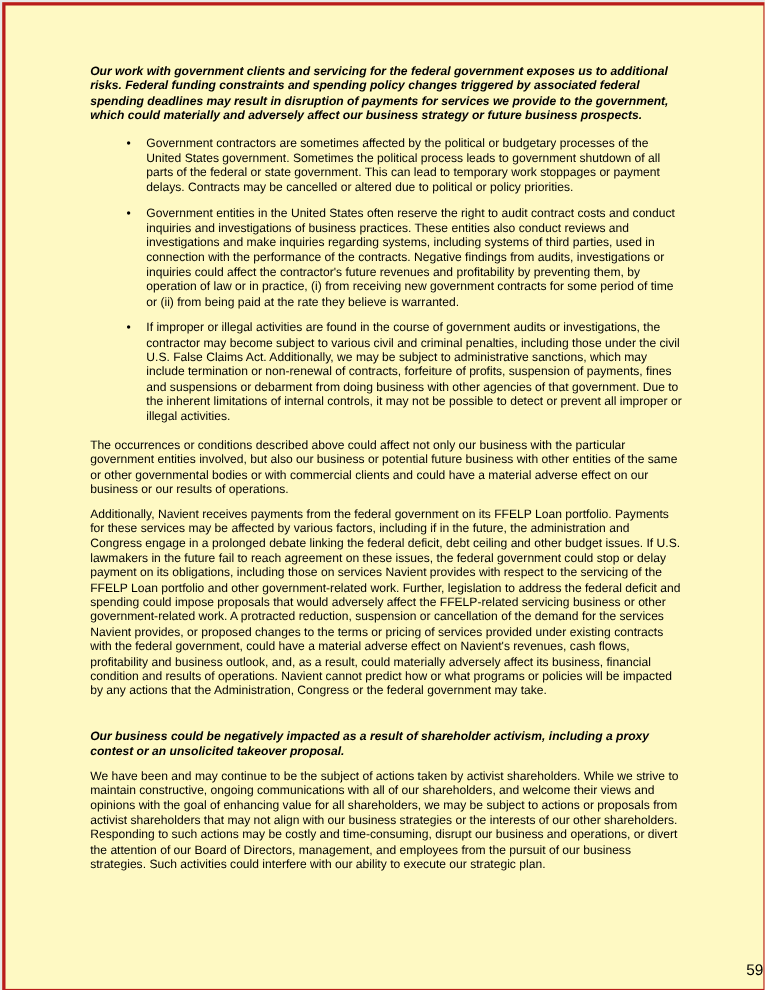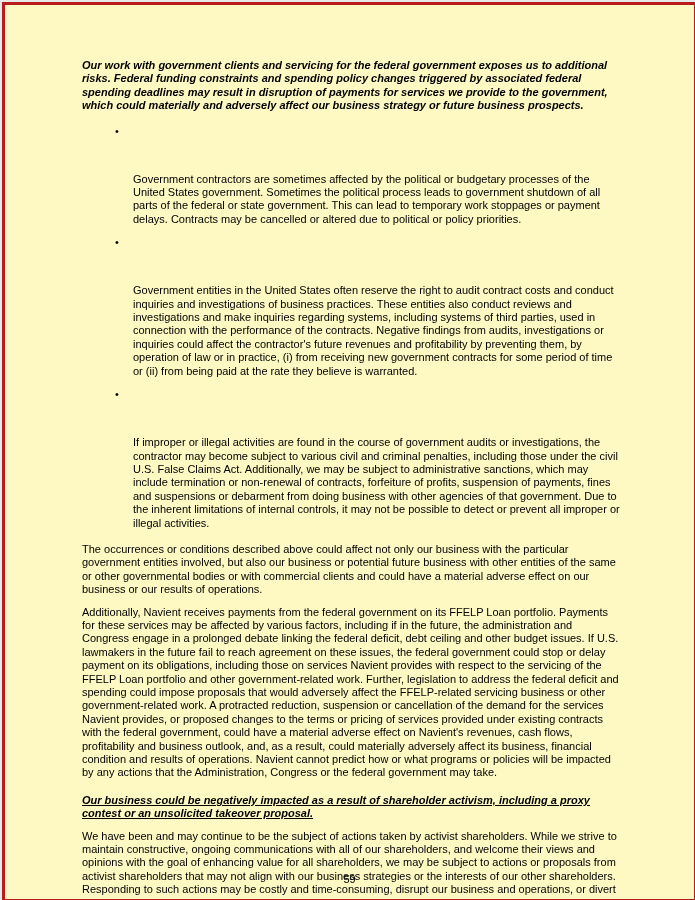--- a/index.html
+++ b/index.html
@@ -31,22 +31,21 @@
     font-size: 11px;
     line-height: 1.22;
     text-align: left;
   }
   .heading {
     font-weight: bold;
     font-style: italic;
     margin: 0 0 9px 0;
   }
   .heading.second {
-    margin-top: 14px;
-    text-decoration: underline;
+    margin-top: 28px;
   }
   .para {
     margin: 0 0 9px 0;
   }
   .bullet-list {
     margin: 12px 0 13px 0;
   }
   .bullet-item {
     display: flex;
     padding-left: 33px;
@@ -54,29 +53,28 @@
   }
   .bullet-item:last-child {
     margin-bottom: 0;
   }
   .bullet-marker {
     width: 18px;
     flex: 0 0 18px;
   }
   .bullet-text {
     flex: 1 1 auto;
-    margin-top: 48px;
   }
   .page-number {
     position: absolute;
     left: 0;
     right: 0;
     top: 868px;
-    text-align: center;
-    font-size: 11px;
+    text-align: right;
+    font-size: 14px;
     color: #000000;
   }
 </style>
 </head>
 <body>
 
 <div class="page">
   <div class="content">
 
     <p class="heading">Our work with government clients and servicing for the federal government exposes us to additional risks. Federal funding constraints and spending policy changes triggered by associated federal spending deadlines may result in disruption of payments for services we provide to the government, which could materially and adversely affect our business strategy or future business prospects.</p>

